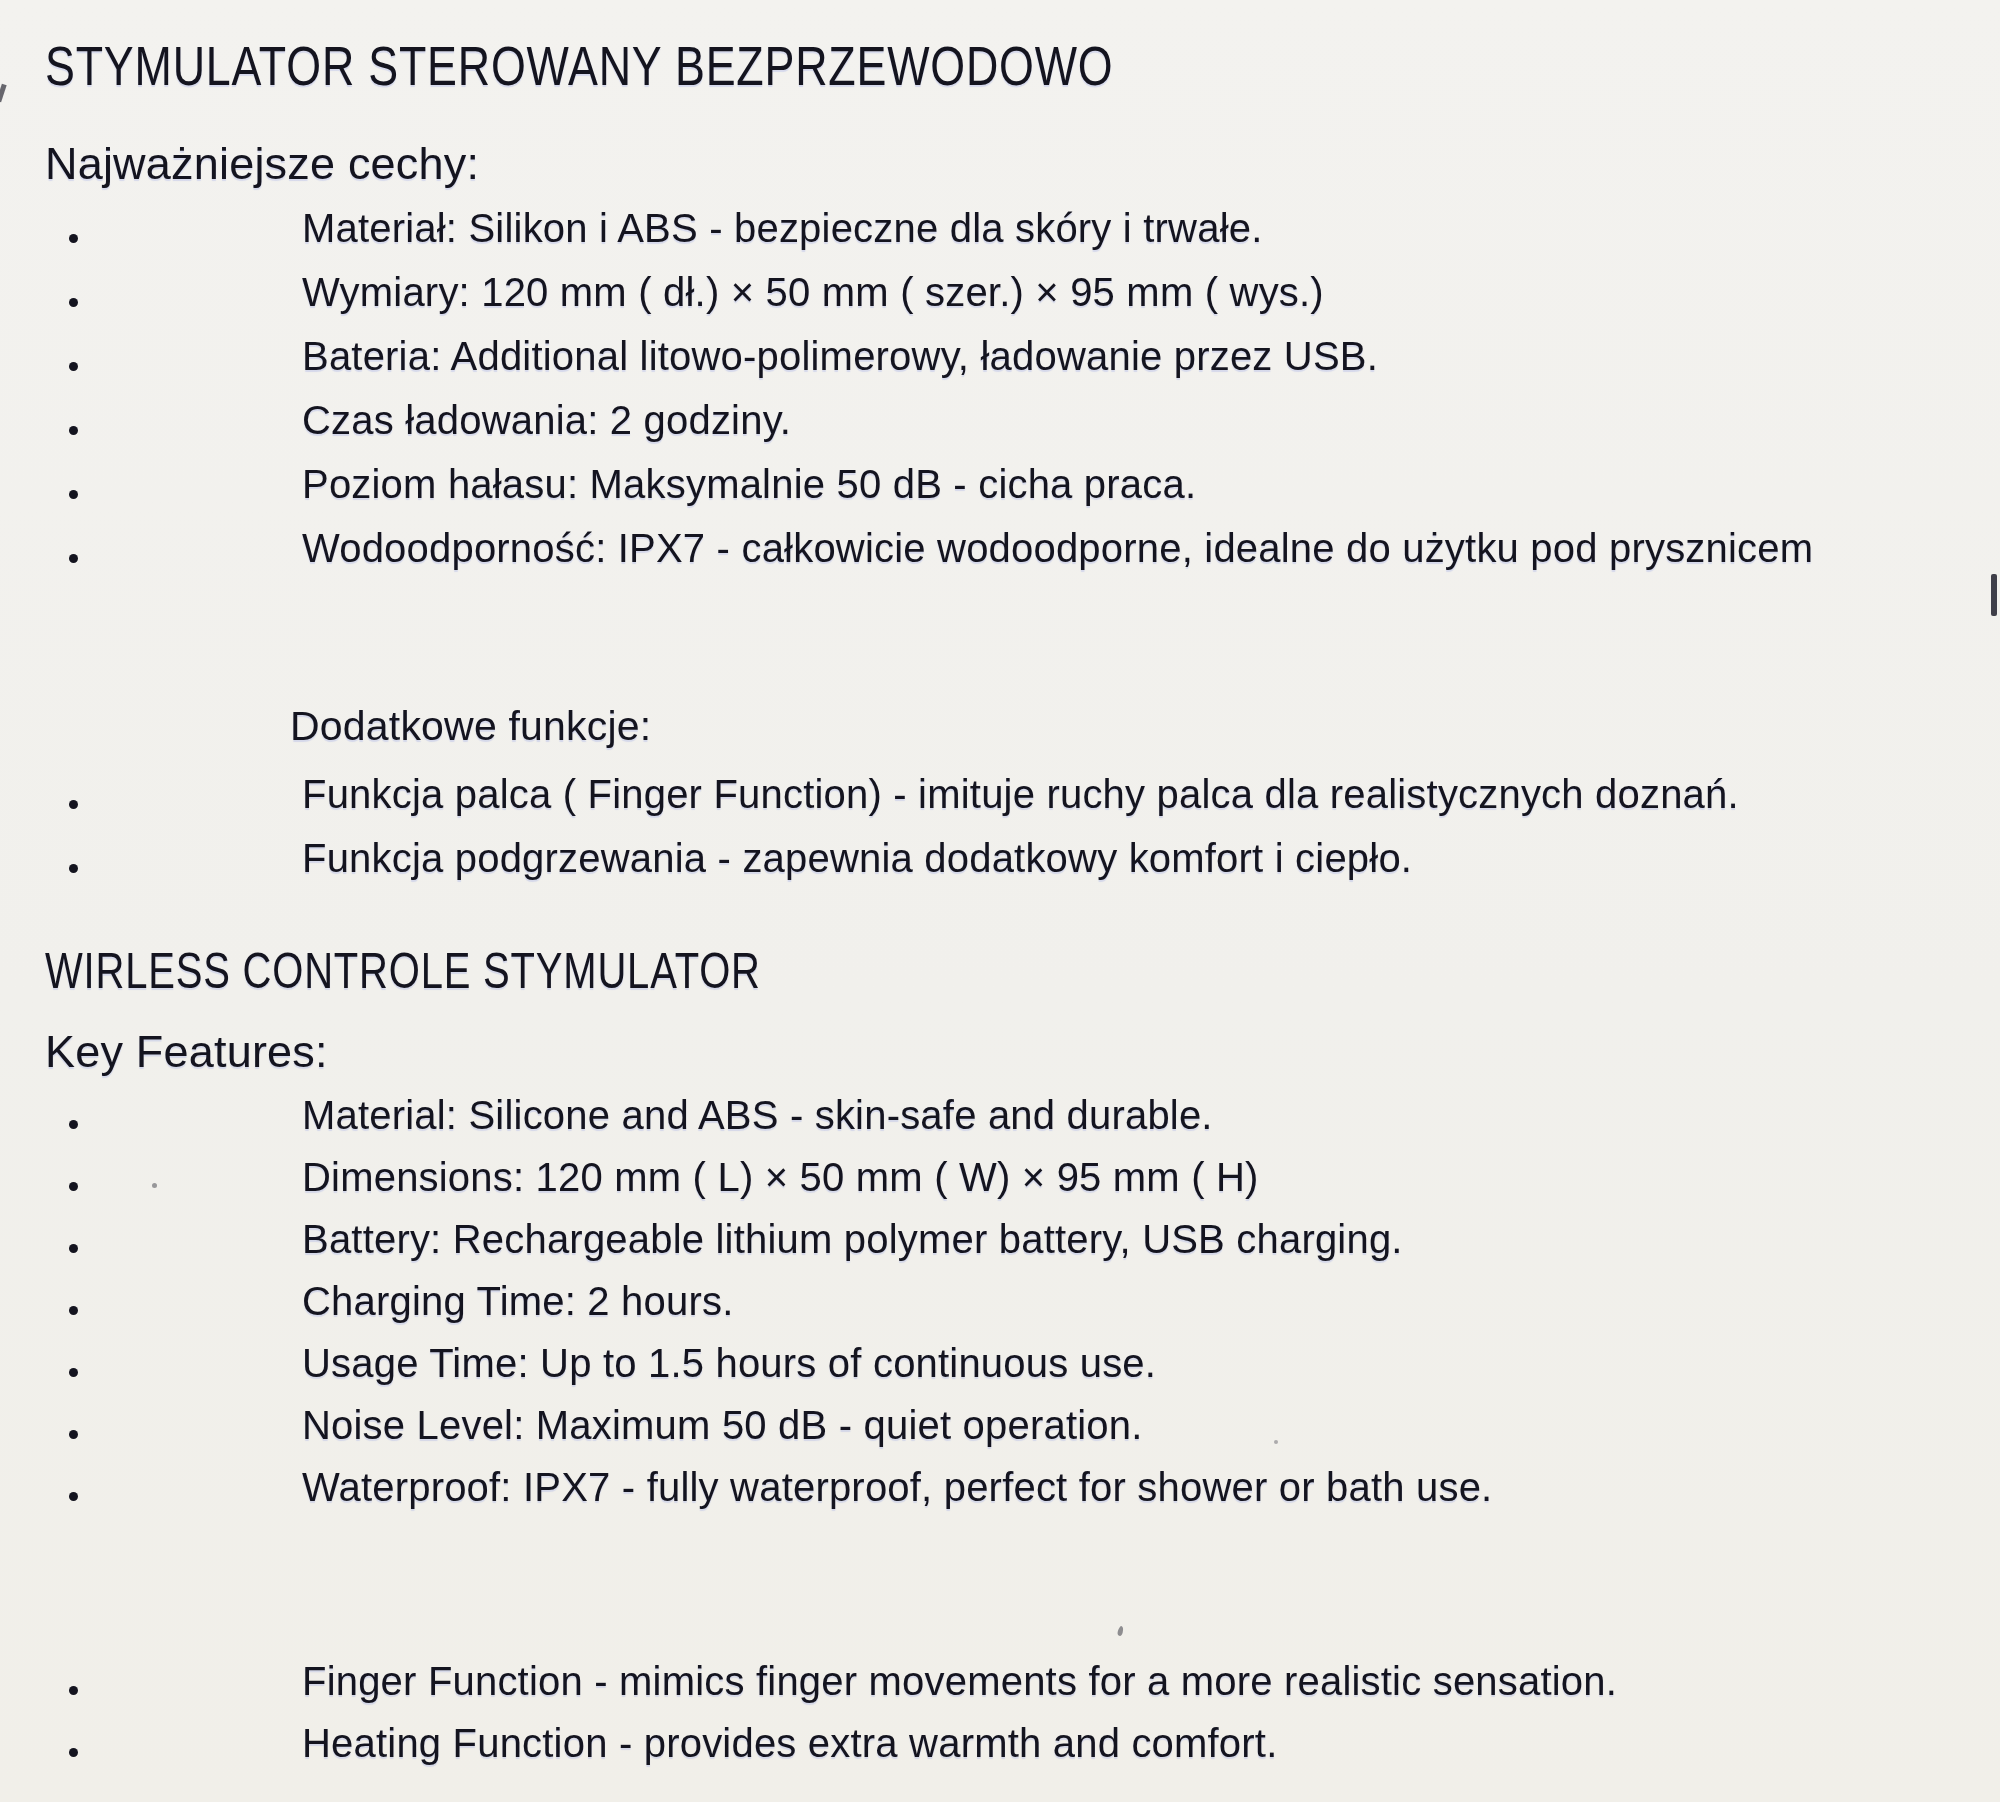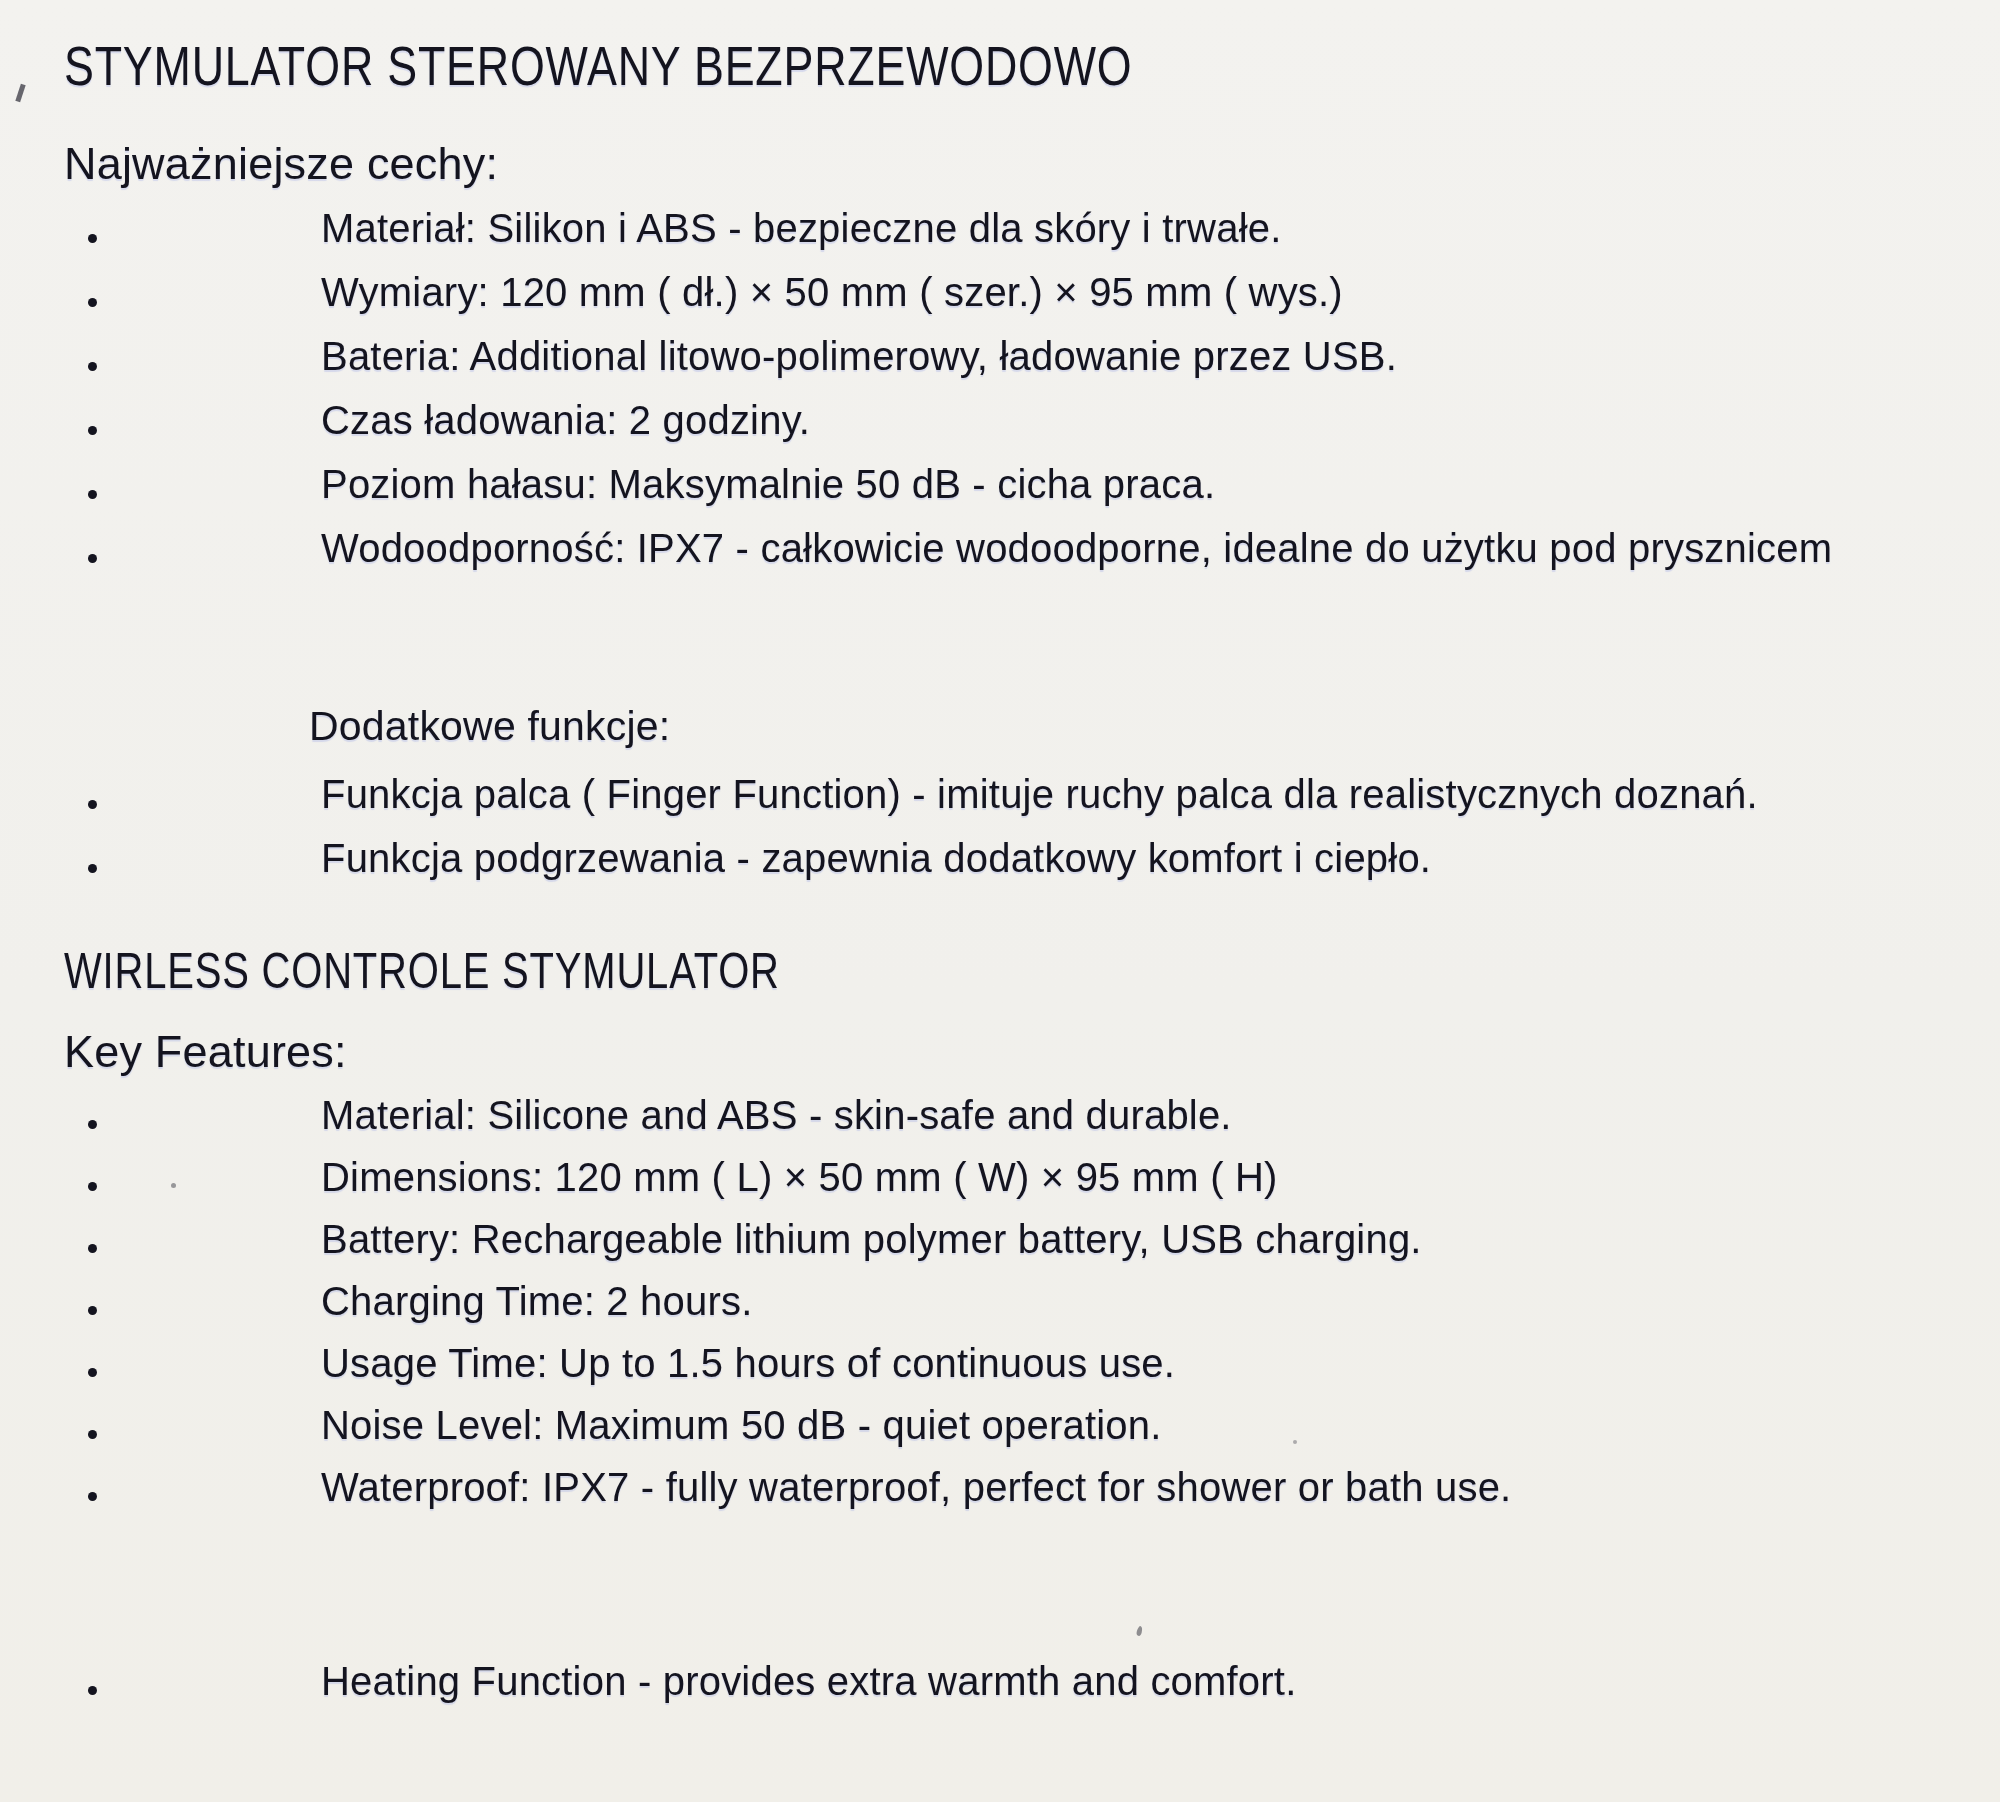--- a/index.html
+++ b/index.html
@@ -3,21 +3,21 @@
 <meta charset="utf-8">
 <style>
   html,body{margin:0;padding:0;}
   body{
     width:2000px;height:1802px;
     background:linear-gradient(180deg,#f3f2ef 0%,#f1f0ec 55%,#f1efe9 100%);
     font-family:"Liberation Sans",sans-serif;
     color:#14141f;
     overflow:hidden;position:relative;
   }
-  .doc{position:absolute;inset:0;margin-left:19px;}
+  .doc{position:absolute;inset:0;}
   .ink{text-shadow:0 2px 1px rgba(100,120,225,0.20);}
   .h-main{
     position:absolute;left:45px;margin:0;
     font-weight:400;white-space:nowrap;line-height:1;
     letter-spacing:1px;
     transform:scaleX(0.80);transform-origin:left center;
   }
   #title-pl{top:38px;font-size:56px;}
   #title-en{top:946px;font-size:50px;}
   .h-sub{
@@ -140,20 +140,24 @@
     <div class="row">
       <span class="dot"></span>
       <span class="txt ink">Waterproof: IPX7 - fully waterproof, perfect for shower or bath use.</span>
     </div>
   </div>
 
 
   <div id="list-en-extra" class="list list-en">
     <div class="row">
       <span class="dot"></span>
+      <span class="txt ink">Finger Function - mimics finger movements for a more realistic sensation.</span>
+    </div>
+    <div class="row">
+      <span class="dot"></span>
       <span class="txt ink">Heating Function - provides extra warmth and comfort.</span>
     </div>
   </div>
 
   <span id="edge-scratch" class="artifact"></span>
   <span id="speck-1" class="artifact"></span>
   <span id="speck-2" class="artifact"></span>
   <span id="speck-3" class="artifact"></span>
   <span id="clipped-glyph" class="artifact"></span>
 

